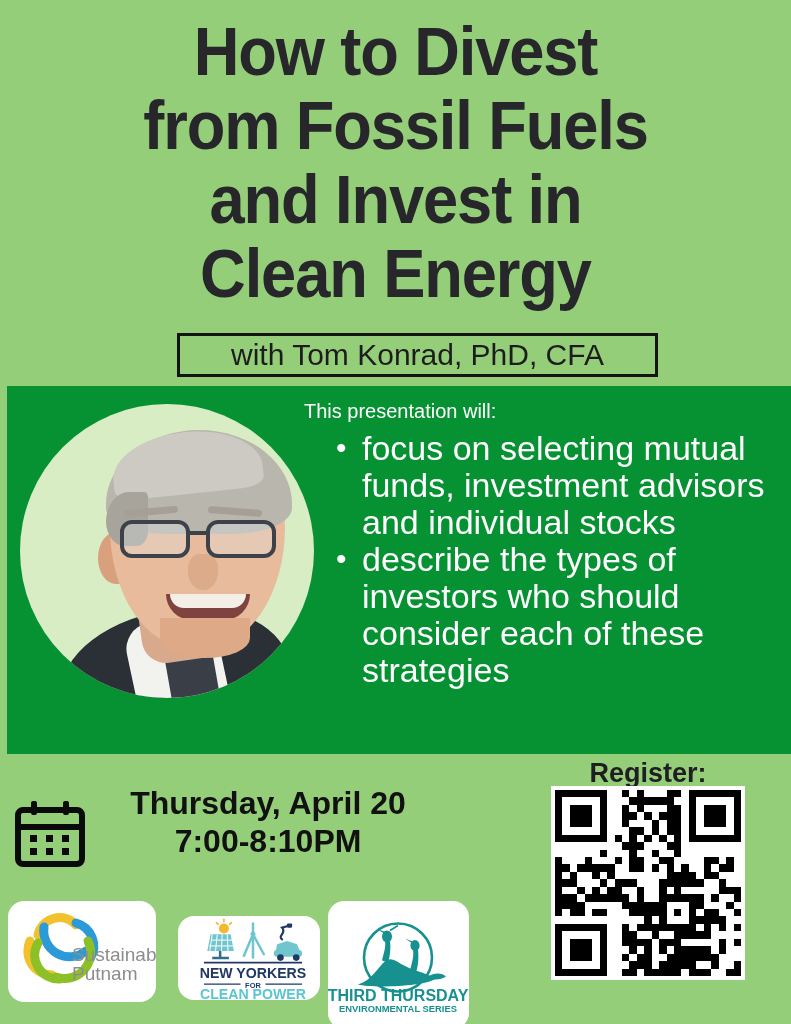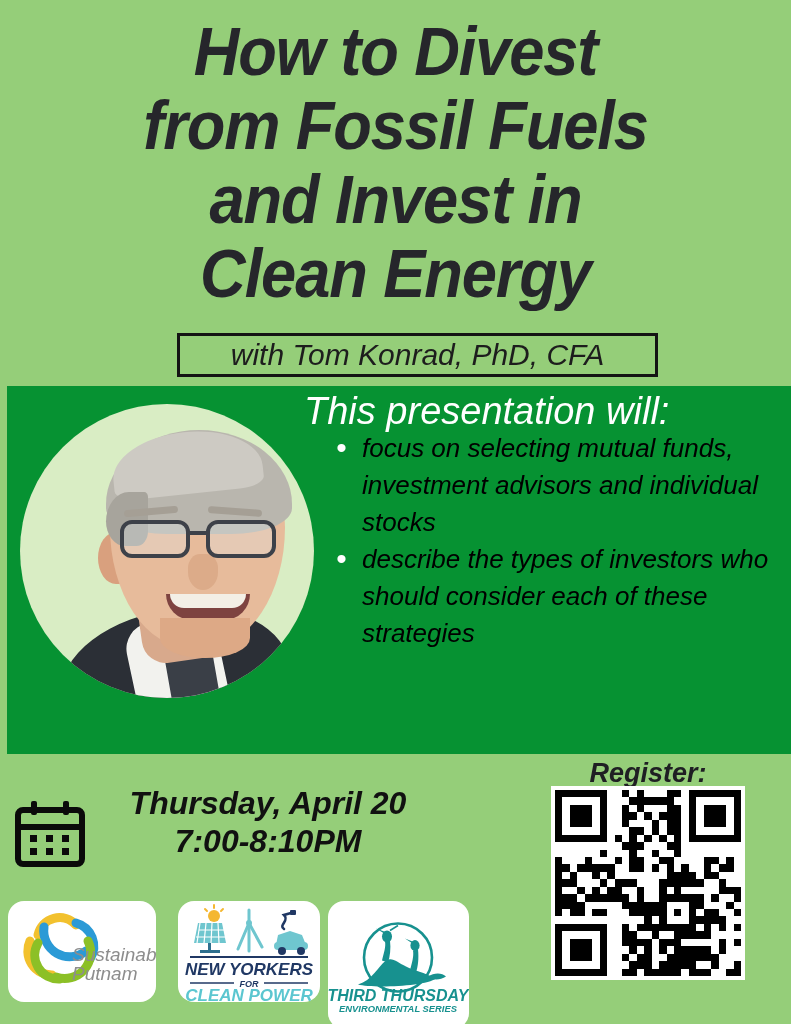--- a/index.html
+++ b/index.html
@@ -3,21 +3,21 @@
 <meta charset="utf-8">
 <title>Divest Poster</title>
 <style>
   html,body{margin:0;padding:0;}
   body{
     width:791px;height:1024px;
     background:#95ce79;
     font-family:"Liberation Sans","DejaVu Sans",sans-serif;
     overflow:hidden;position:relative;
   }
-  .poster{position:relative;width:791px;height:1024px;background:#95ce79;overflow:hidden;font-style:italic;}
+  .poster{position:relative;width:791px;height:1024px;background:#95ce79;overflow:hidden;}
 
   
   .title-block{
     position:absolute;left:0;top:14px;width:791px;
     text-align:center;
   }
   .title-line{
     display:block;
     color:#26262b;
     font-family:"Liberation Sans","DejaVu Sans",sans-serif;
@@ -129,29 +129,29 @@
   .p-chin{
     position:absolute;left:140px;top:214px;width:90px;height:40px;
     background:#dda986;border-radius:0 0 50% 50%;
   }
 
   .panel-text{
     position:absolute;left:297px;top:6px;width:482px;
     color:#ffffff;
   }
   .panel-intro{
-    font-size:38px;line-height:38px;font-weight:400;color:#fff;margin:0 0 0 0;
+    font-size:20px;line-height:38px;font-weight:400;color:#fff;margin:0 0 0 0;
   }
   .bullets{
     list-style:none;margin:0;padding:0;
   }
   .bullets li{
     position:relative;
     padding-left:28px;
-    font-size:26px;line-height:37px;color:#000000;
+    font-size:34px;line-height:37px;color:#ffffff;
     margin:0 0 0 30px;
   }
   .bullets li::before{
     content:"\2022";
     position:absolute;left:2px;top:-1px;font-size:30px;line-height:37px;color:#fff;
   }
 
   
   .cal-icon{
     position:absolute;left:14px;top:800px;width:72px;height:68px;
@@ -180,21 +180,21 @@
 
   
   .logo-row{
     position:absolute;left:0;top:898px;width:510px;height:110px;
   }
   .logo{
     position:absolute;background:#fff;border-radius:16px;
     box-sizing:border-box;overflow:hidden;
   }
   .logo1{left:8px;top:3px;width:148px;height:101px;}
-  .logo2{left:178px;top:3px;width:142px;height:101px;}
+  .logo2{left:178px;top:18px;width:142px;height:84px;padding-left:8px;}
   .logo3{left:328px;top:3px;width:141px;height:128px;}
   .logo-svg{display:block;width:100%;height:100%;}
 </style>
 </head>
 <body>
 
 <div class="poster">
 
   <div class="title-block">
     <span class="title-line">How to Divest</span>

